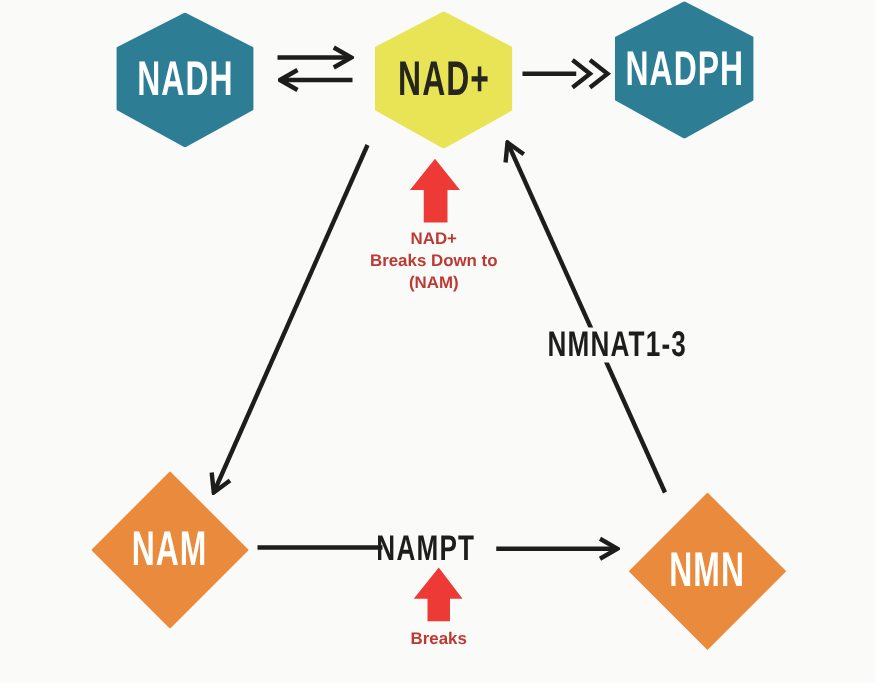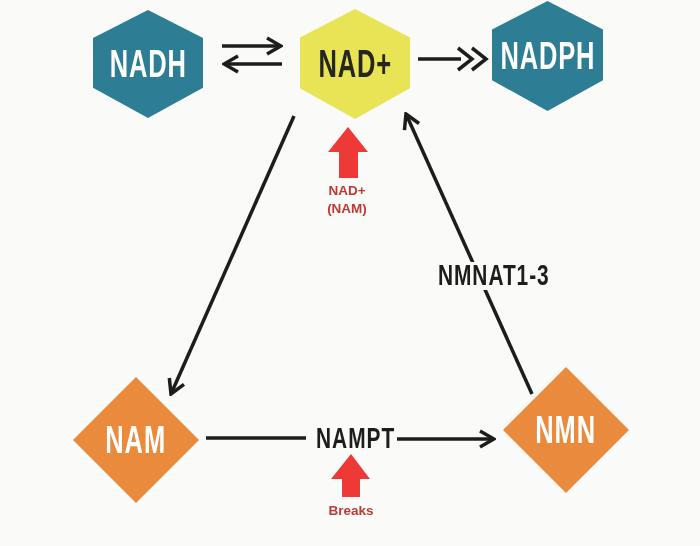--- a/index.html
+++ b/index.html
@@ -46,21 +46,21 @@
     font-weight: bold;
     white-space: nowrap;
   }
   .edge-label > span {
     display: inline-block;
     font-size: 22px;
     letter-spacing: 1px;
     transform: scale(0.95, 1.3);
   }
   #label-nmnat { left: 429px; top: 262px; background: var(--bg, #fafaf8); padding: 1px 6px; text-align: center; }
-  #label-nampt { left: 314px; top: 426px; }
+  #label-nampt { left: 299px; top: 426px; }
 
   .annotation {
     position: absolute;
     z-index: 3;
     text-align: center;
     color: var(--red-text, #bd3a34);
     font-size: 13.5px;
     line-height: 17.5px;
     font-weight: bold;
     transform: translateX(-50%);
@@ -107,34 +107,35 @@
   </div>
 
   <div class="node hexagon hex-teal" style="left:492px; top:1px; width:111px; height:110px;">
     <span class="node-label">NADPH</span>
   </div>
 
   <div class="node diamond dia-orange" style="left:73px; top:377px; width:126px; height:126px;">
     <span class="node-label">NAM</span>
   </div>
 
-  <div class="node diamond dia-orange" style="left:503px; top:367px; width:126px; height:126px;">
+  <div class="node diamond dia-orange" style="left:503px; top:394px; width:126px; height:126px;">
     <span class="node-label">NMN</span>
   </div>
 
   <div class="edge-label" id="label-nmnat">
     <span>NMNAT1-3</span>
   </div>
 
   <div class="edge-label" id="label-nampt">
     <span>NAMPT</span>
   </div>
 
   <div class="annotation" id="anno-breakdown">
     <div>NAD+</div>
+    <div>Breaks Down to</div>
     <div>(NAM)</div>
   </div>
 
   <div class="annotation" id="anno-rate">
     <div>Breaks</div>
   </div>
 
 </div>
 
 </body></html>

